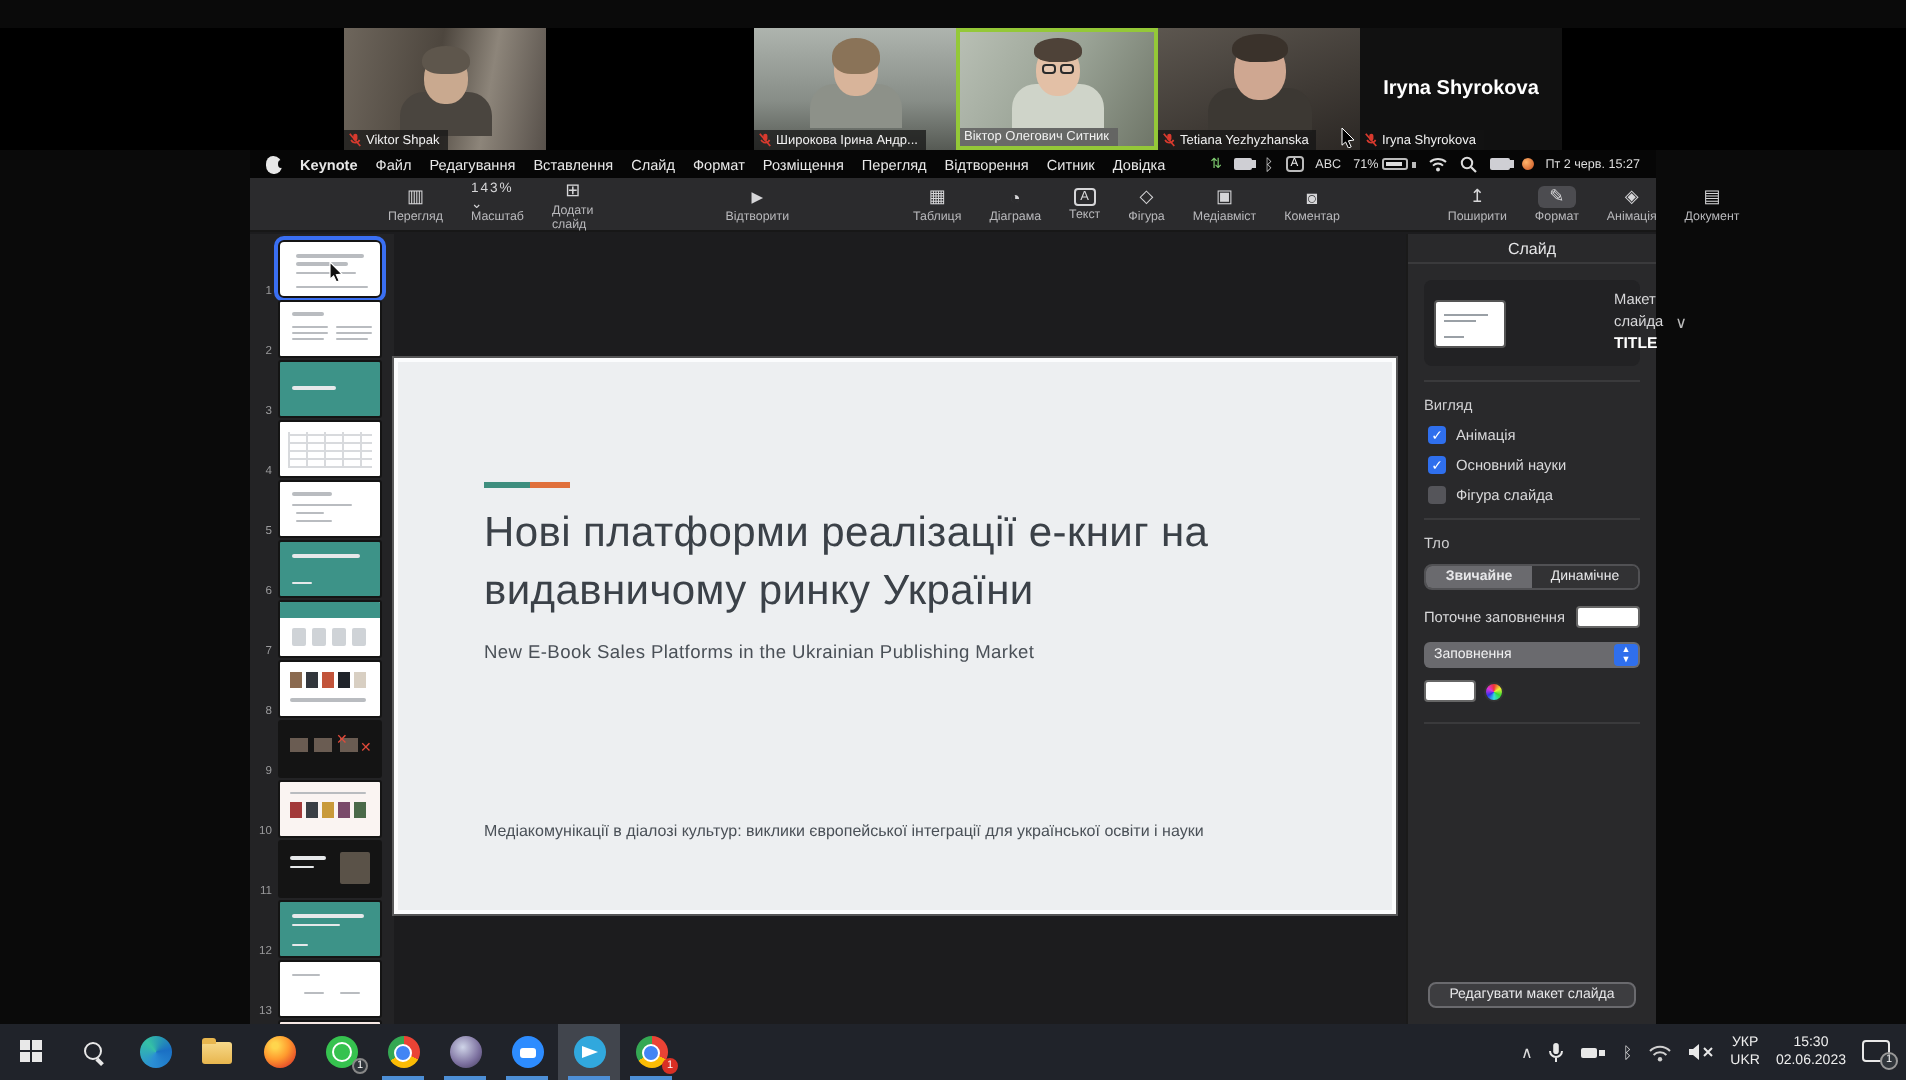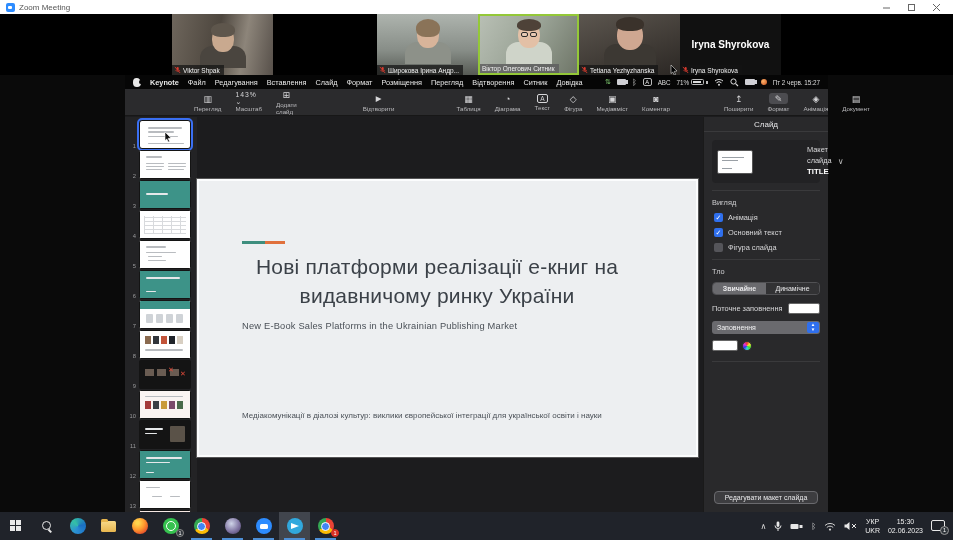--- a/index.html
+++ b/index.html
@@ -94,21 +94,21 @@
   .mini-grid { position:absolute; left:4px; right:4px; top:5px; bottom:4px;
     background:repeating-linear-gradient(0deg,#d8dadd 0 1px,transparent 1px 4px),
                repeating-linear-gradient(90deg,#d8dadd 0 1px,transparent 1px 9px); }
   .covers i { position:absolute; width:6px; height:8px; }
   .darkimgs i { position:absolute; width:9px; height:7px; background:#6a5c52; }
   .xmark { position:absolute; color:#e04a3a; font-size:7px; font-weight:bold; }
 
   
   .canvas { flex:1; position:relative; background:#1c1c1e; }
   .slide { position:absolute; left:0; top:62px; width:501px; height:278px; background:#edeff1;
-    border:2px solid #fbfcfd; box-shadow:0 0 0 1px rgba(255,255,255,.25);text-align:center; }
+    border:2px solid #fbfcfd; box-shadow:0 0 0 1px rgba(255,255,255,.25); }
   .accent { position:absolute; left:43px; top:60px; width:43px; height:3px; background:#3e8e7e; }
   .accent::after { content:""; position:absolute; right:0; top:0; width:20px; height:3px; background:#e0703c; }
   .stitle { position:absolute; left:43px; top:72px; width:390px; font-size:21px; line-height:1.38;
     color:#3b4148; font-weight:500; letter-spacing:.2px; }
   .ssub { position:absolute; left:43px; top:140px; font-size:9.3px; color:#4a5057; letter-spacing:.2px; }
   .sauthor { position:absolute; left:43px; top:174px; font-size:8px; line-height:1.5; color:#4a5057; }
   .sfooter { position:absolute; left:43px; top:230px; font-size:8px; color:#4a5057; }
 
   
   .fpanel { width:125px; flex:0 0 auto; background:#29292b; color:#d8d8da; font-size:7.4px; position:relative;
@@ -180,41 +180,20 @@
   .notif .sq { position:absolute; inset:0 2px 2px 0; border:1.3px solid #e8e8e8; border-radius:2px; }
   .notif .bd { position:absolute; right:-2px; bottom:-2px; width:9px; height:9px; border-radius:50%; background:#30353b;
     border:1px solid #999; color:#fff; font-size:5.5px; display:flex; align-items:center; justify-content:center; }
   .bt { color:#3aa0e8; font-size:9px; }
 </style>
 </head>
 <body>
 
 <div id="stage">
 
-  <div class="ztitle">
-    <span class="zlogo"></span>
-    <span class="ttl">Zoom Meeting</span>
-    <span class="wctrl">
-      <span class="wbtn">
-        <svg viewBox="0 0 9 9">
-            <line x1="1" y1="5" x2="8" y2="5" stroke="#666" stroke-width="1"></line>
-          </svg>
-      </span>
-      <span class="wbtn">
-        <svg viewBox="0 0 9 9">
-            <rect x="1.5" y="1.5" width="6" height="6" fill="none" stroke="#666" stroke-width="1"></rect>
-          </svg>
-      </span>
-      <span class="wbtn">
-        <svg viewBox="0 0 9 9">
-            <path d="M1 1 L8 8 M8 1 L1 8" stroke="#666" stroke-width="1"></path>
-          </svg>
-      </span>
-    </span>
-  </div>
 
   <div class="vstrip">
 
     <div class="tile" style="left:172px">
       <div class="vbg bg-curtain"></div>
       <div class="person skin1" style="top:12px">
         <div class="head" style="position:relative">
             <span class="hair" style="background:#5e564c"></span>
           </div>
         <div class="body"></div>
@@ -602,21 +581,21 @@
 
         <div class="divider"></div>
         <div class="seclabel">Вигляд</div>
 
         <div class="checkrow">
           <span class="cbox on">✓</span>
           <span>Анімація</span>
         </div>
         <div class="checkrow">
           <span class="cbox on">✓</span>
-          <span>Основний текст</span>
+          <span>Основний науки</span>
         </div>
         <div class="checkrow">
           <span class="cbox"></span>
           <span>Фігура слайда</span>
         </div>
 
         <div class="divider"></div>
         <div class="seclabel">Тло</div>
 
         <div class="segmented">

